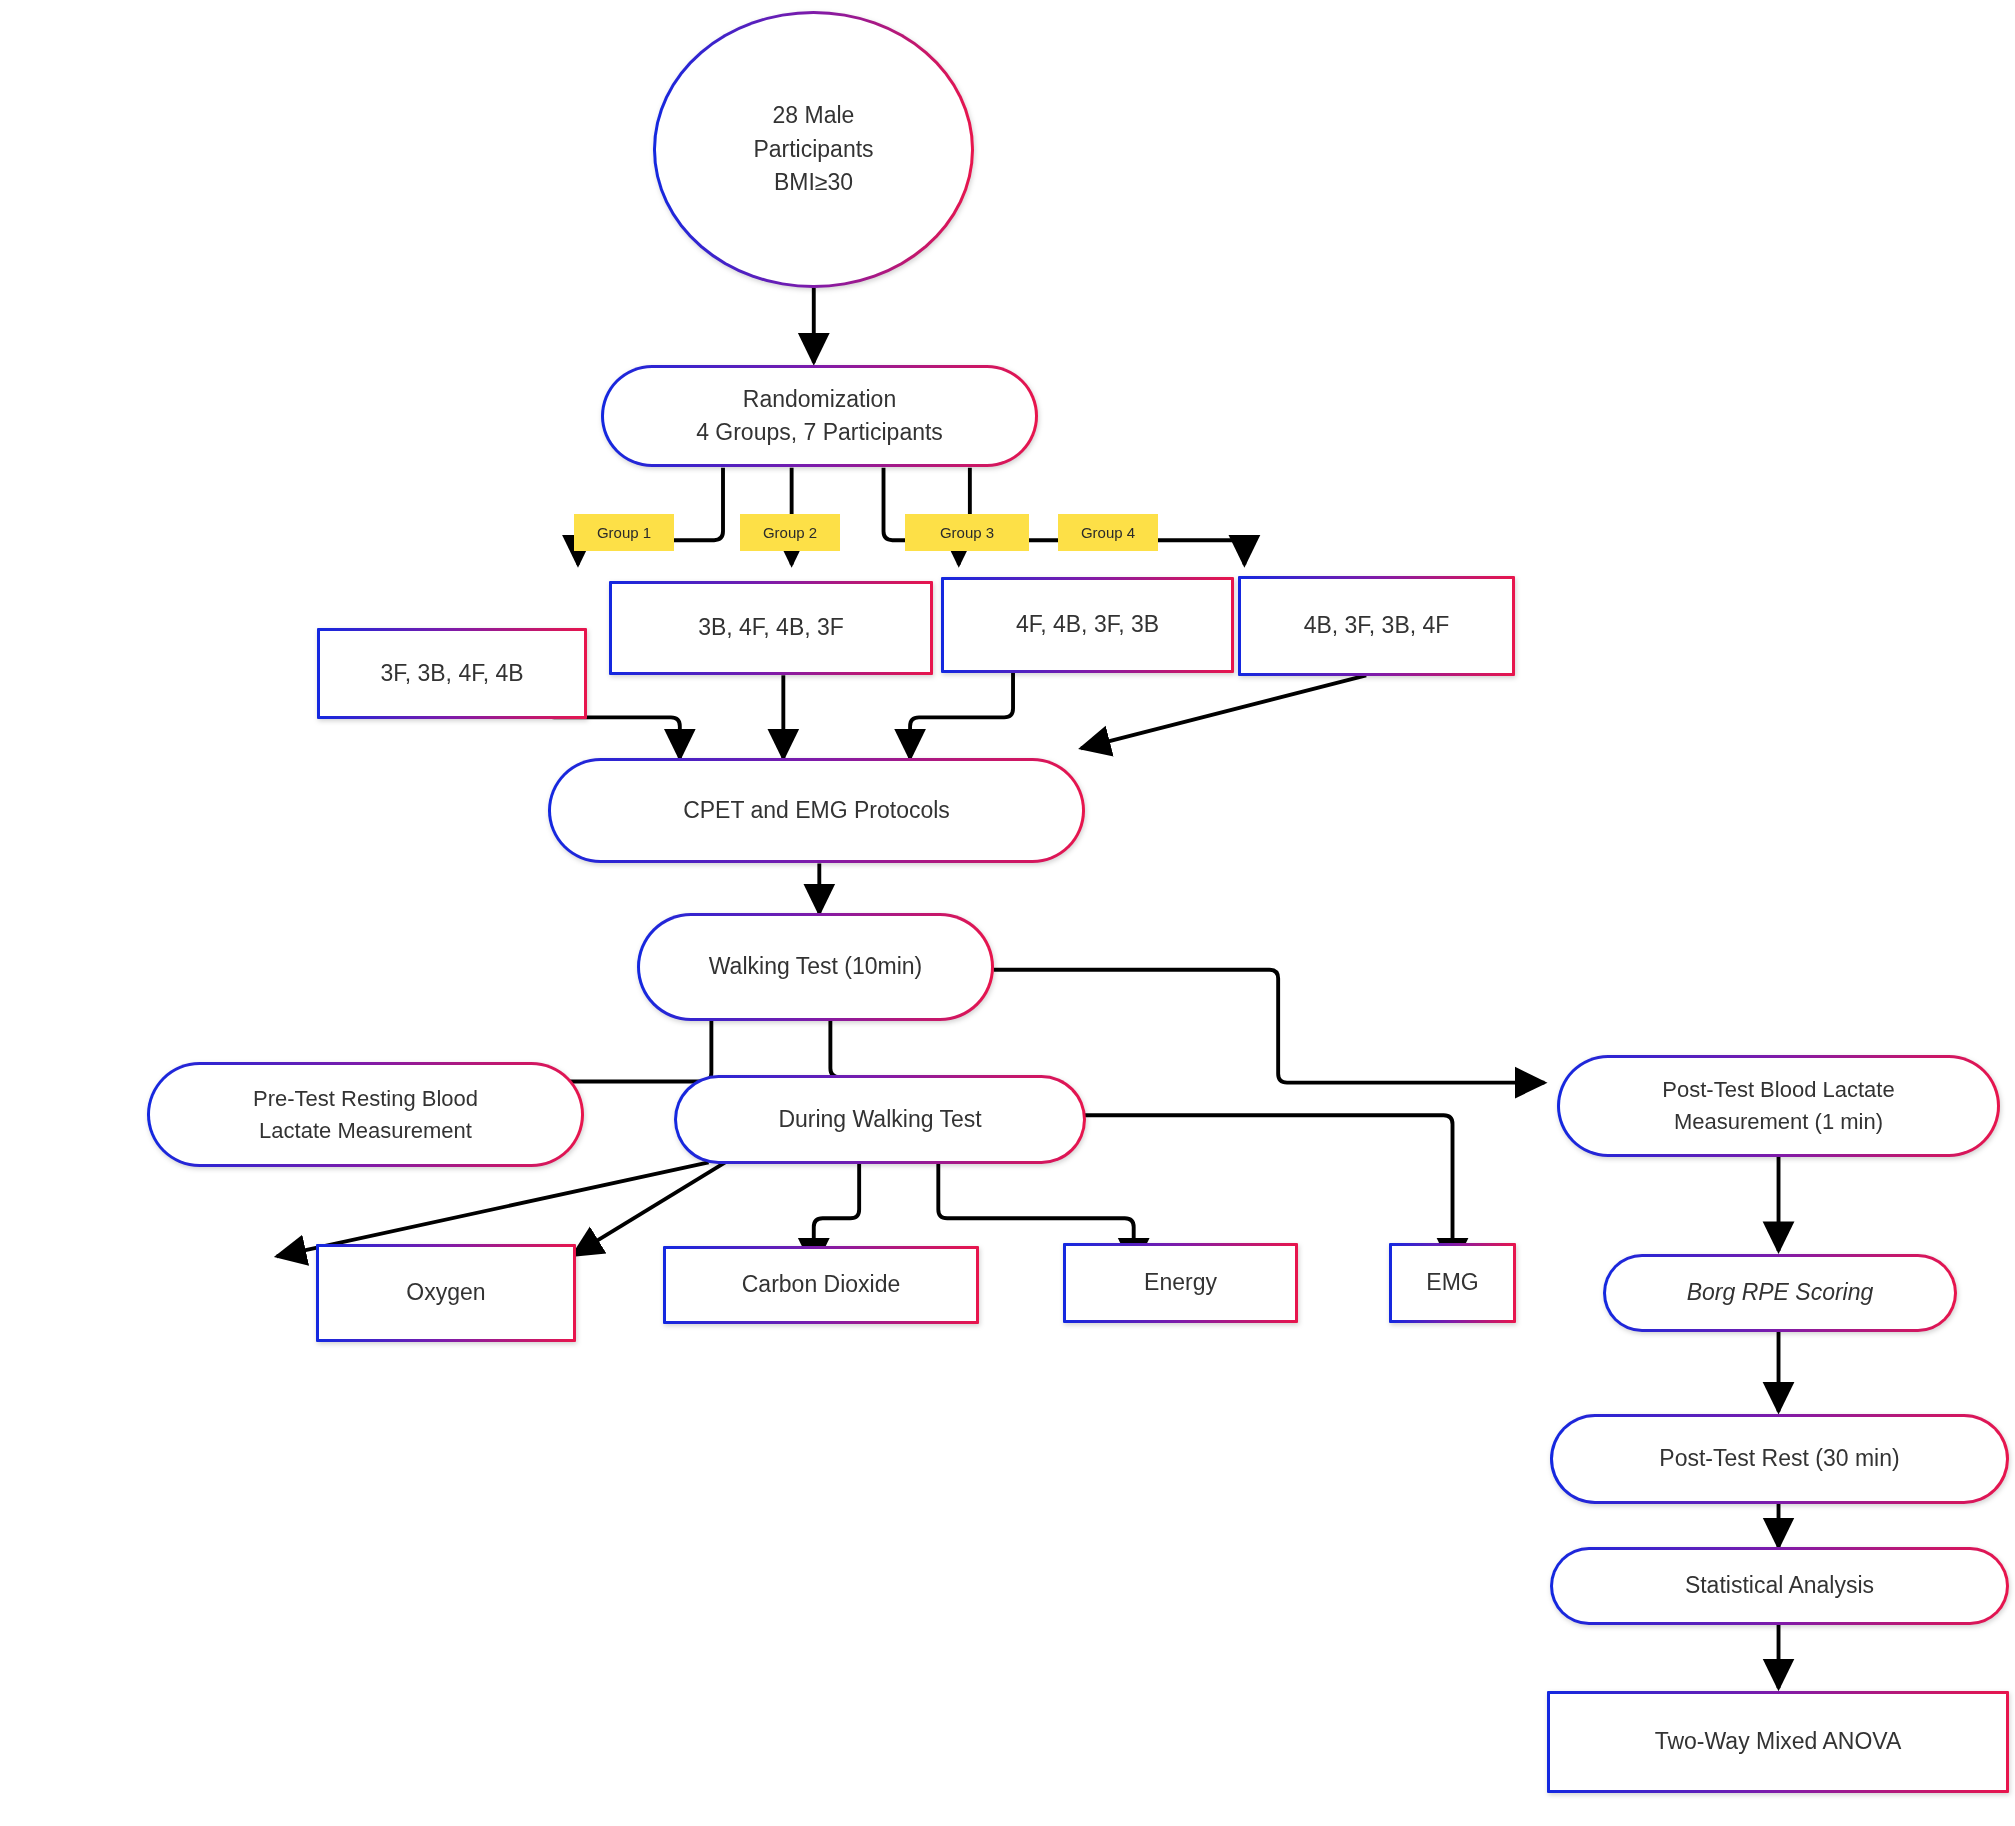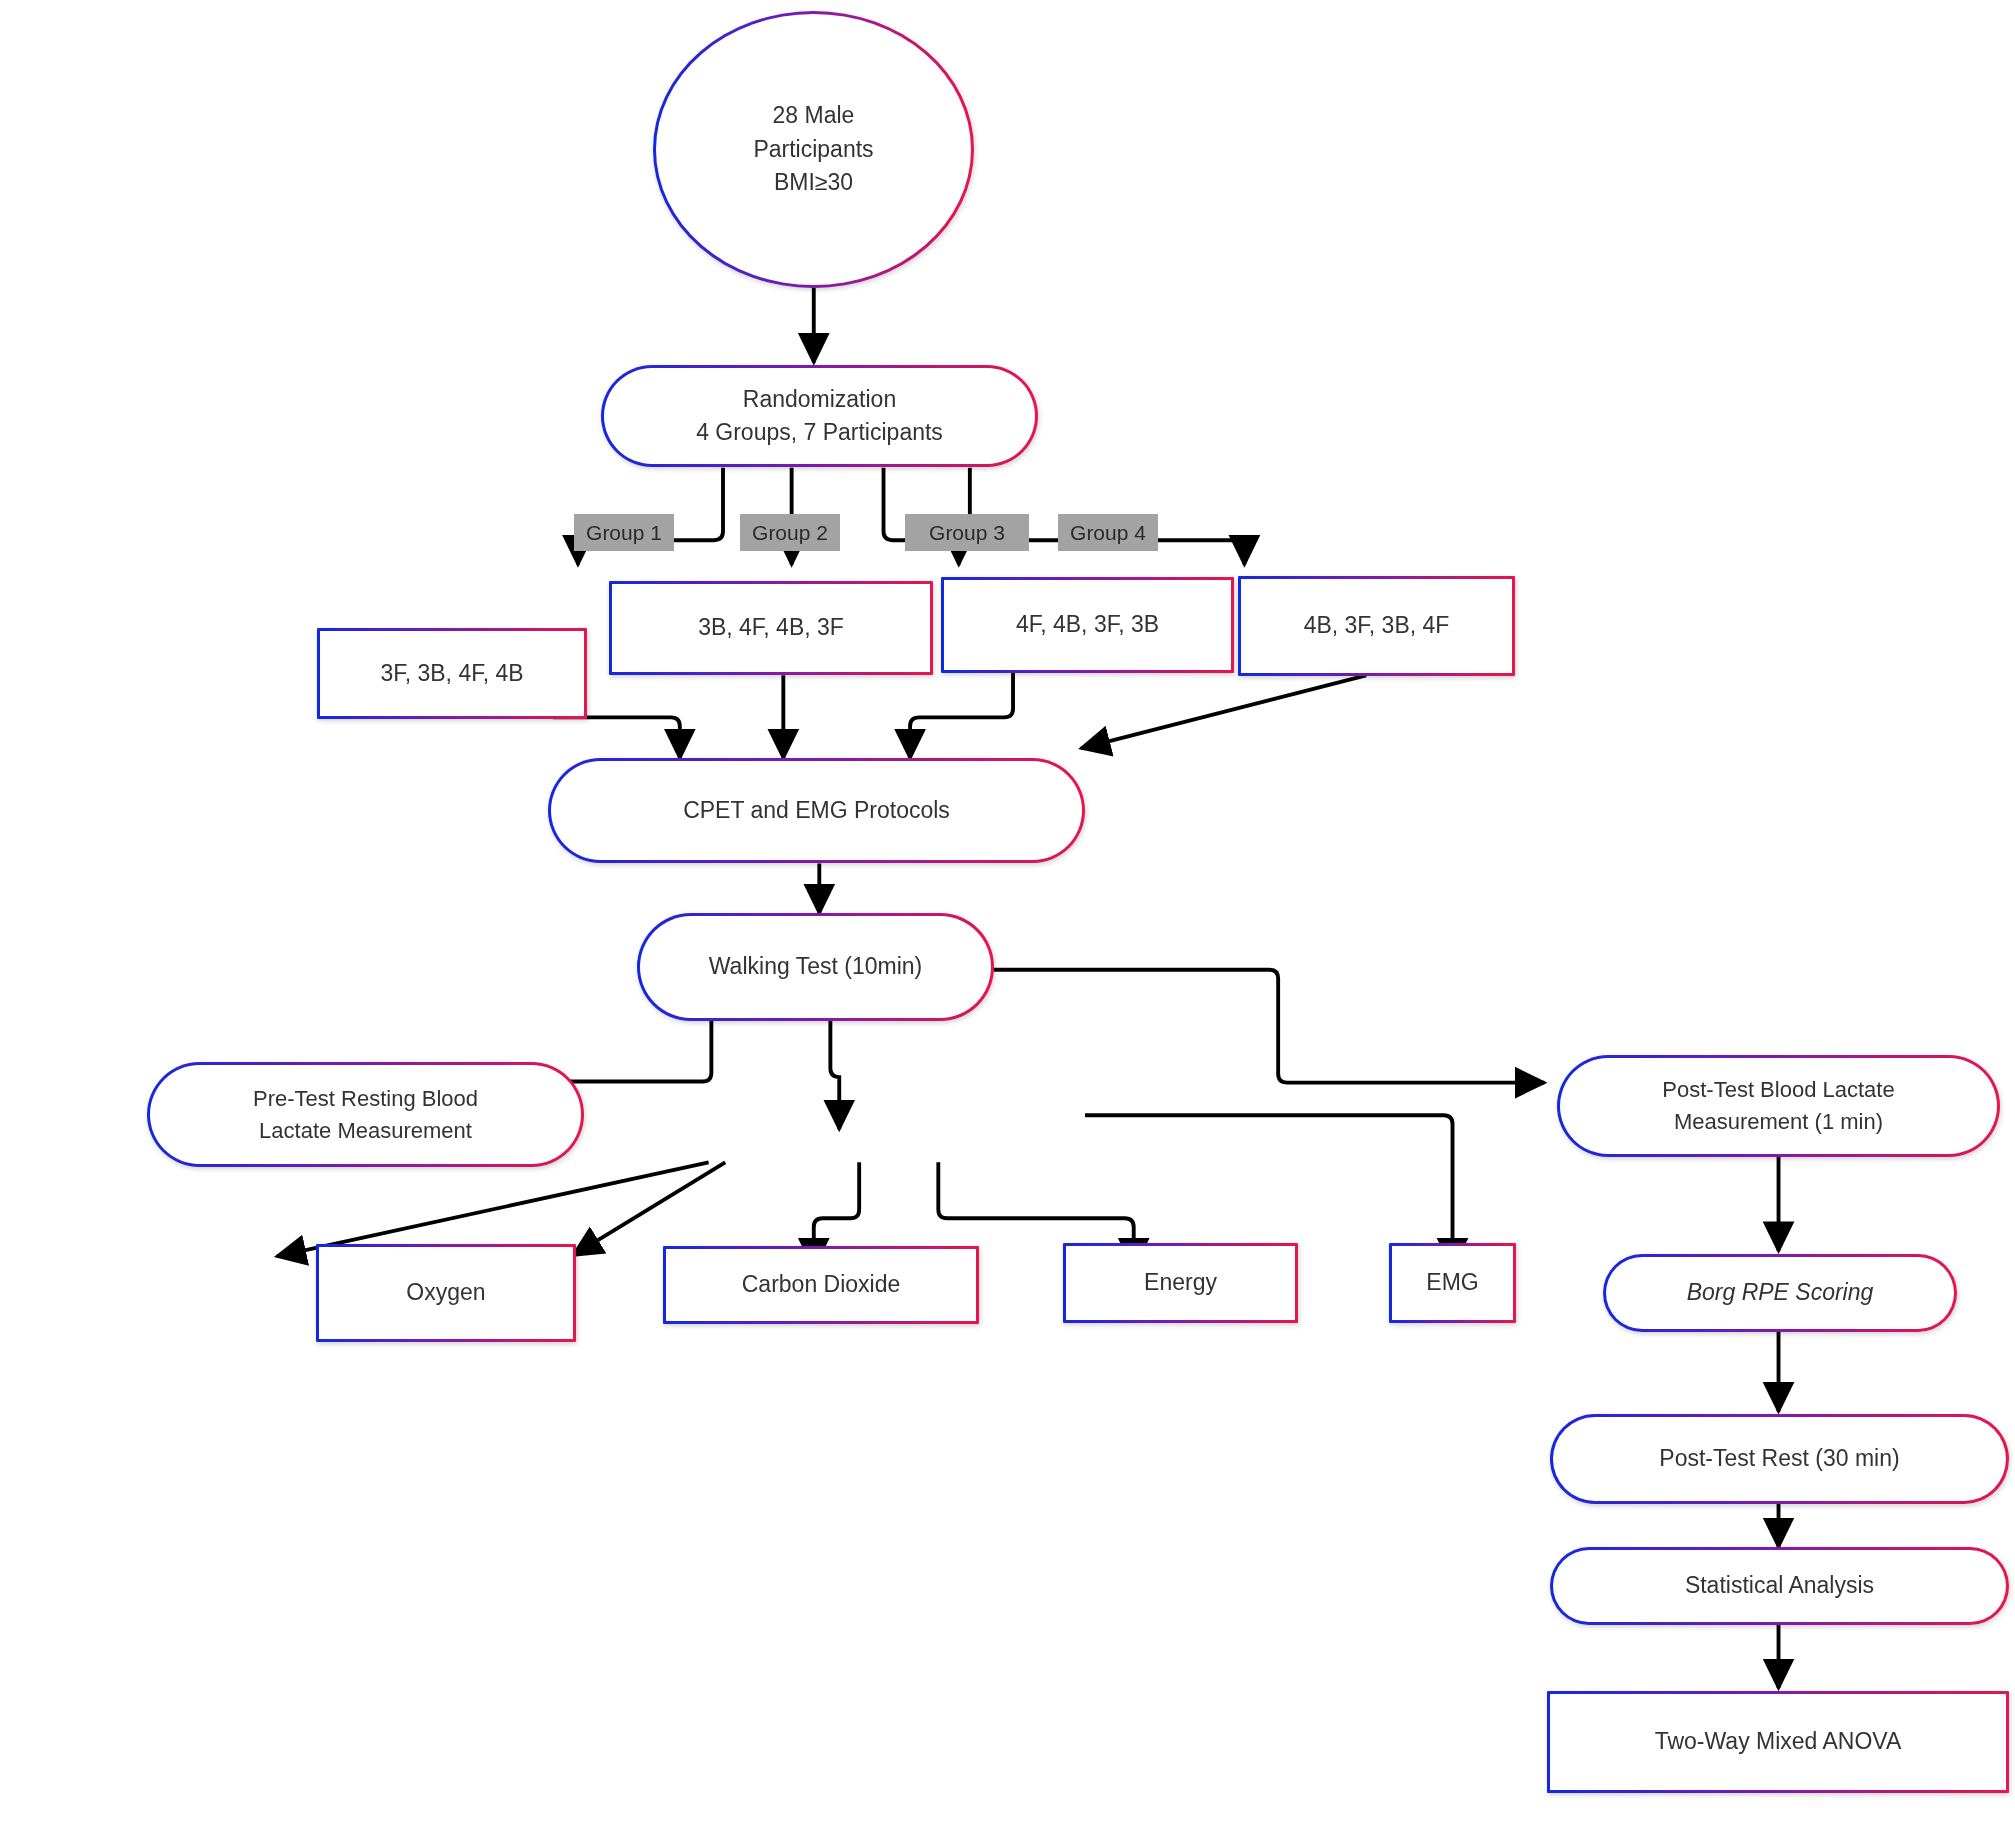--- a/index.html
+++ b/index.html
@@ -20,21 +20,21 @@
     background-origin:border-box;
     background-clip:padding-box,border-box;
   }
   .rect{border-radius:1.1px;}
   .stadium{border-radius:553px;}
   .circle{border-radius:50%;}
 
   .f42{font-size:23px;}
   .f40{font-size:22px;}
 
-  .grouplabel{position:absolute;background:#a3a3a3;color:#2b2b2b;font-size:21px;
+  .grouplabel{position:absolute;background:#fde047;color:#2b2b2b;font-size:15px;
               display:flex;align-items:center;justify-content:center;z-index:6;
               box-sizing:border-box;padding:1.1px 5.5px;white-space:nowrap;}
 </style>
 </head>
 <body>
 
 <div id="canvas">
 
   <svg id="edges" viewBox="0 0 3640 3299">
     <defs>
@@ -119,20 +119,23 @@
 
   <div class="node grad stadium f42" style="left:637px;top:913px;width:357px;height:108px;">
     <span class="lbl">Walking Test (10min)</span>
   </div>
 
   <div class="node grad stadium f40" style="left:147px;top:1062px;width:437px;height:105px;">
     <span class="lbl">Pre-Test Resting Blood
 Lactate Measurement</span>
   </div>
 
+  <div class="node grad stadium f42" style="left:674px;top:1075px;width:412px;height:89px;">
+    <span class="lbl">During Walking Test</span>
+  </div>
 
   <div class="node grad stadium f40" style="left:1557px;top:1055px;width:443px;height:102px;">
     <span class="lbl">Post-Test Blood Lactate
 Measurement (1 min)</span>
   </div>
 
   <div class="node grad rect f42" style="left:316px;top:1244px;width:260px;height:98px;">
     <span class="lbl">Oxygen</span>
   </div>
   <div class="node grad rect f42" style="left:663px;top:1246px;width:316px;height:78px;">

